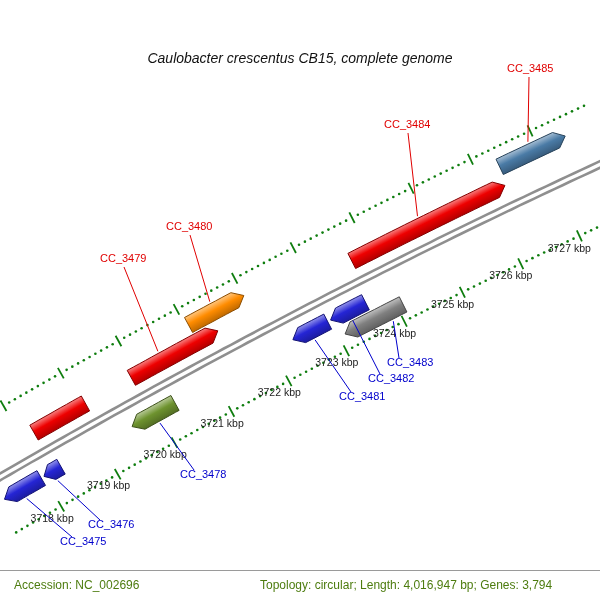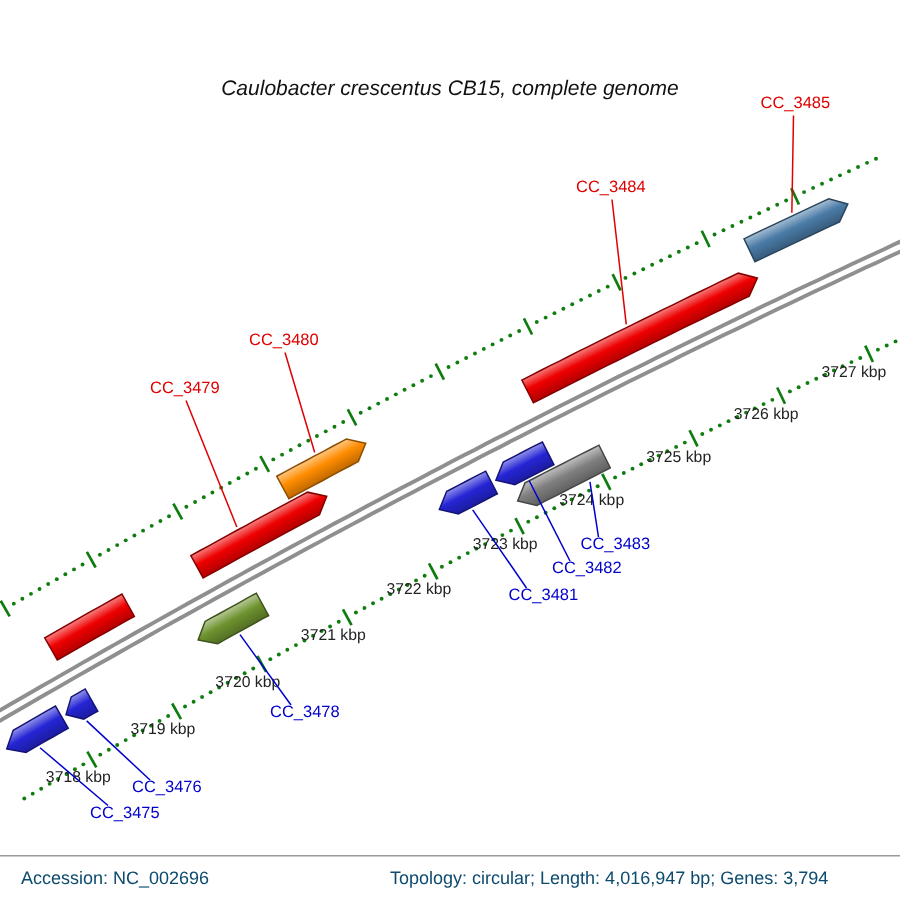--- a/index.html
+++ b/index.html
@@ -9,21 +9,21 @@
     font-family:"Liberation Sans", sans-serif;
   }
   #map-svg{position:absolute;top:0;left:0;}
   #map-svg text{font-family:"Liberation Sans", sans-serif;}
   .title{
     position:absolute;top:10px;left:0;width:600px;
     text-align:center;font-style:italic;font-size:14px;color:#111;margin-top:40px;
   }
   .statusbar{
     position:absolute;top:570px;left:0;width:600px;height:29px;
-    border-top:1px solid #9a9a9a;background:#fff;font-size:12px;color:#0c4a6e;
+    border-top:1px solid #9a9a9a;background:#fff;font-size:12px;color:#4d7c0f;
   }
   .statusbar .acc{position:absolute;left:14px;top:7px;}
   .statusbar .topo{position:absolute;left:260px;top:7px;text-align:right;}
 </style>
 </head>
 <body>
 
 <svg id="map-svg" width="600" height="600" viewBox="0 0 600 600">
     <path d="M -12 484 Q 300 302 612 159" fill="none" stroke="none"></path>
     <g>

